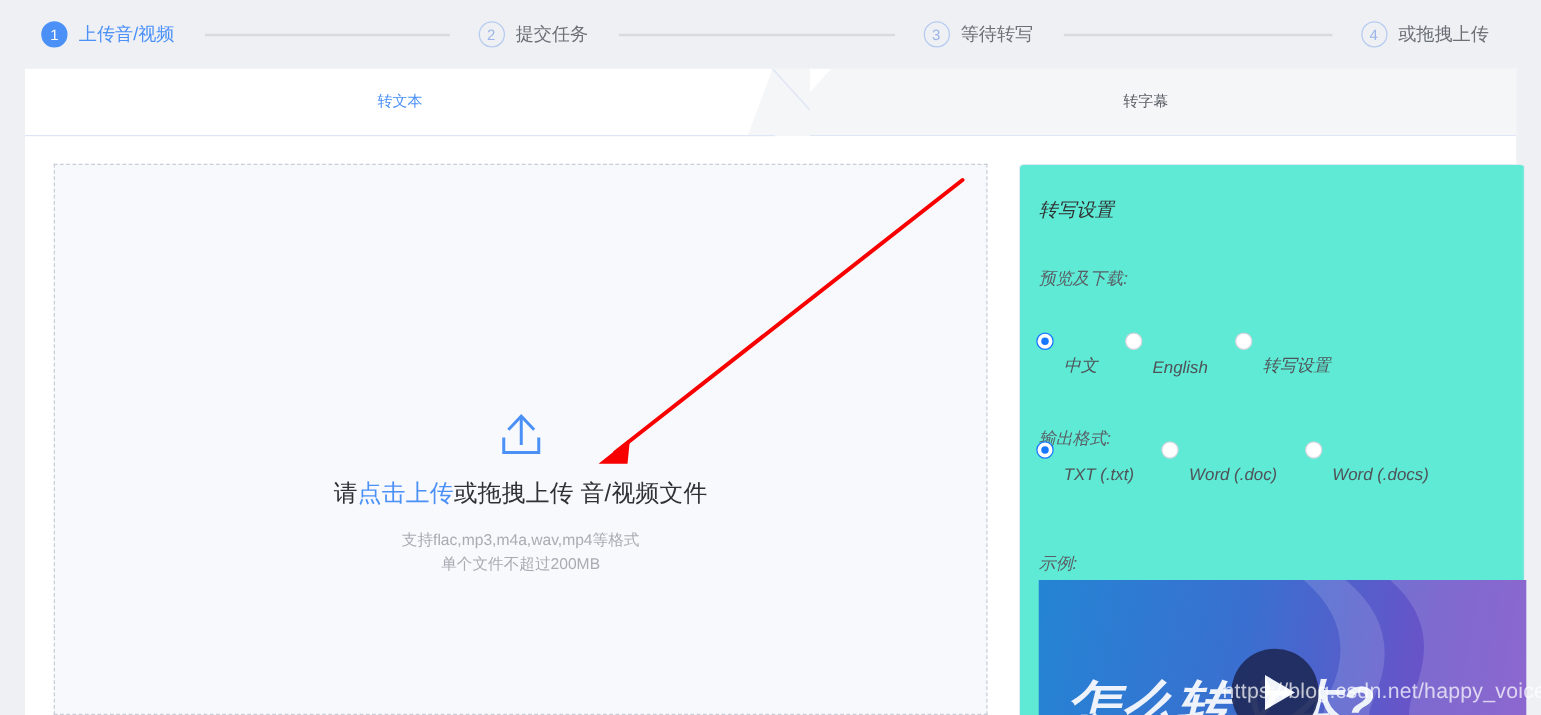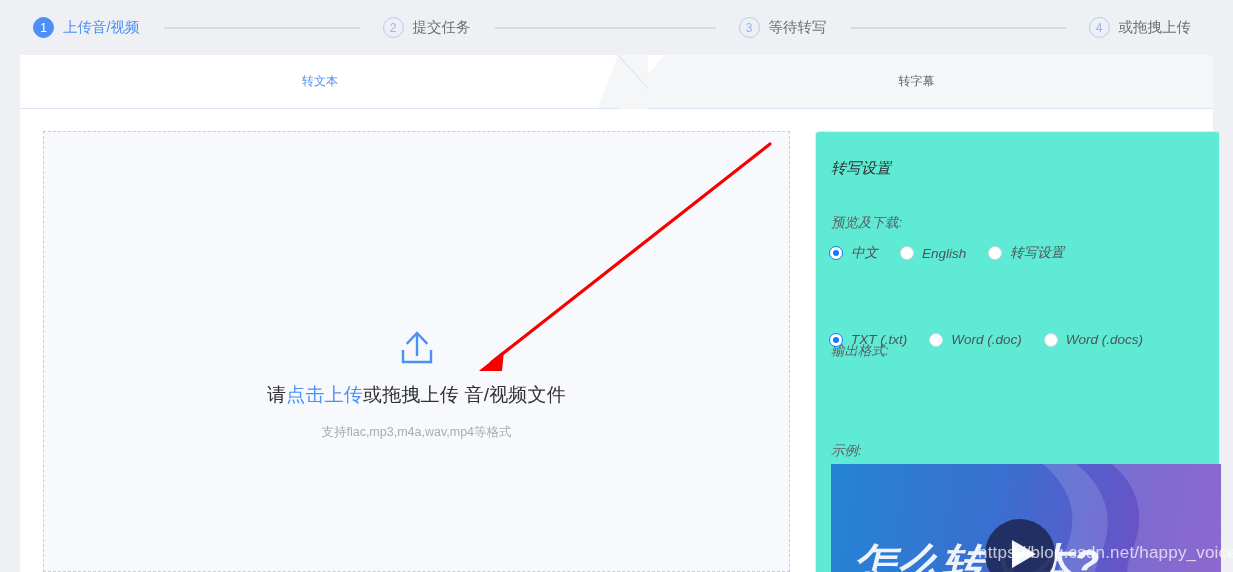--- a/index.html
+++ b/index.html
@@ -243,20 +243,21 @@
   }
   .radio-mark.off {
     border: 1px solid #d2d6de;
     background: #ffffff;
   }
   .radio-text {
     margin-left: 8px;
     font-size: 13.5px;
     color: #4f5359;
     white-space: nowrap;
+    margin-top: 40px;
   }
 
   
   .video-thumb {
     position: absolute;
     left: 15px;
     top: 332px;
     width: 390px;
     height: 142px;
     overflow: hidden;
@@ -372,20 +373,21 @@
     <div class="dropzone">
       <div class="dz-inner">
         <svg class="upload-icon" width="42" height="36" viewBox="0 0 42 36">
           <path d="M21 3 L21 26" stroke="#4a90f7" stroke-width="2.4" fill="none"></path>
           <path d="M11.5 13 L21 3 L30.5 13" stroke="#4a90f7" stroke-width="2.4" fill="none" stroke-linecap="square"></path>
           <path d="M7 20 L7 32 L35 32 L35 20" stroke="#4a90f7" stroke-width="2.4" fill="none"></path>
         </svg>
         <div class="dz-main"><span>请</span><span class="blue">点击上传</span><span>或拖拽上传 音/视频文件</span></div>
         <div class="dz-hint">
           <div>支持flac,mp3,m4a,wav,mp4等格式</div>
+          <div>单个文件不超过200MB</div>
         </div>
       </div>
     </div>
 
     <div class="settings">
       <div class="settings-right-edge"></div>
 
       <div class="settings-title">转写设置</div>
 
       <div class="field-label lbl-lang">预览及下载:</div>

